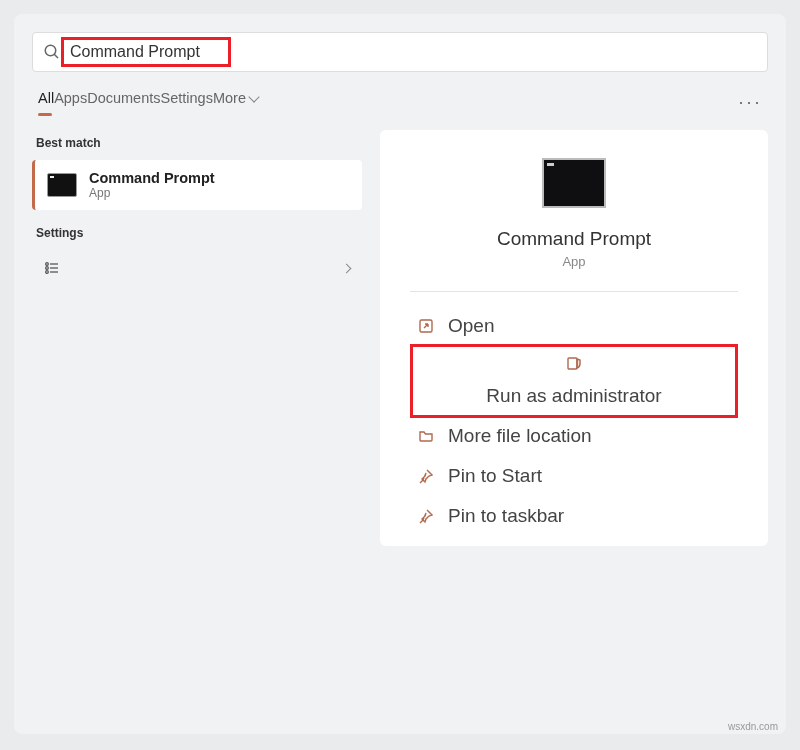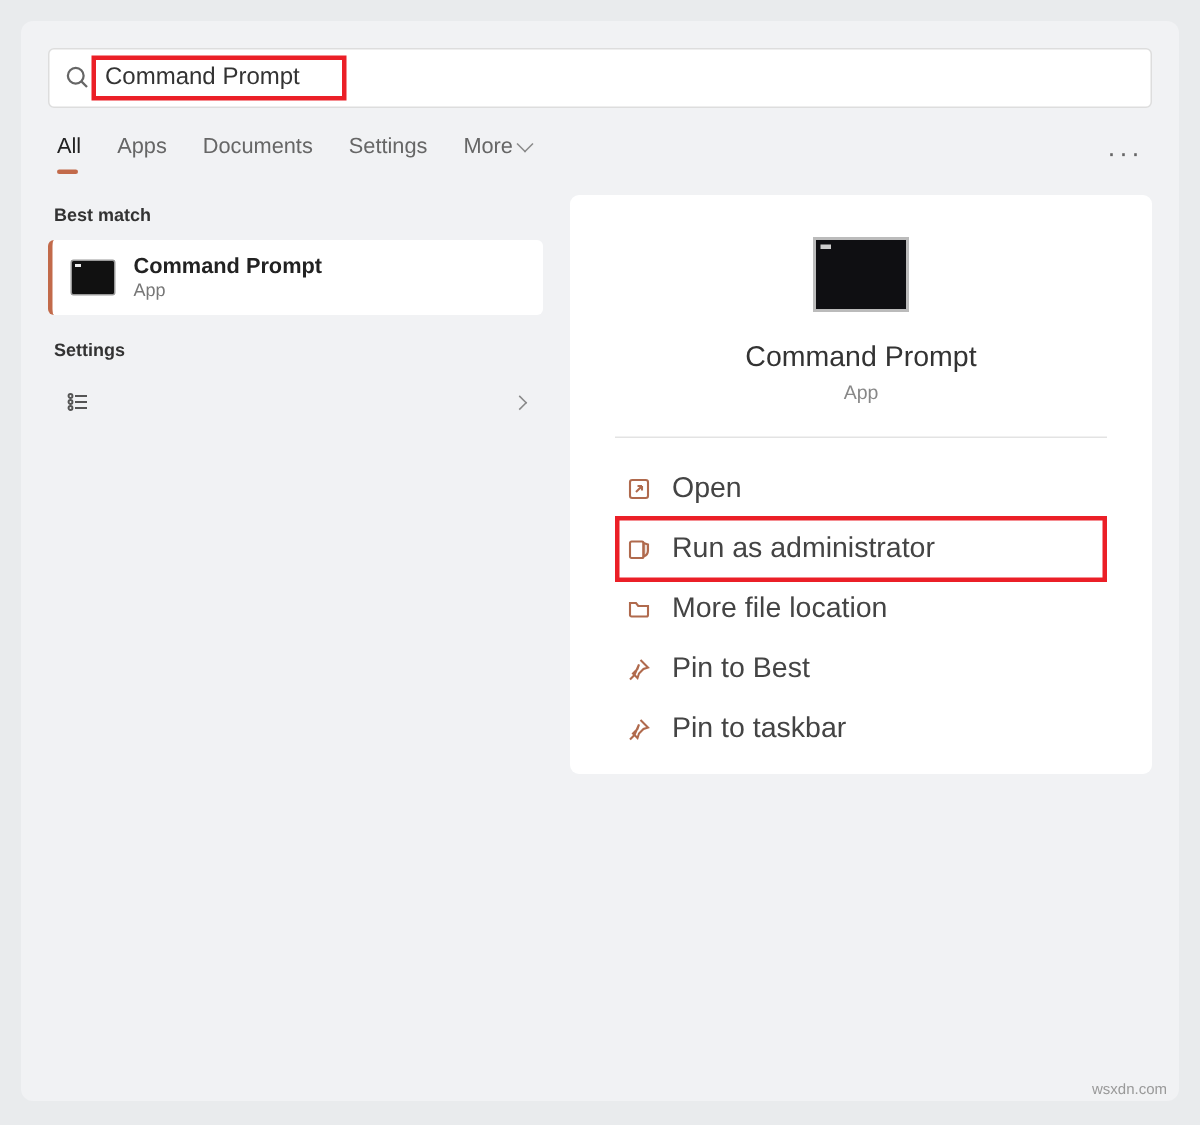--- a/index.html
+++ b/index.html
@@ -2,21 +2,21 @@
 <html><head>
   <meta charset="utf-8">
   <style>
     * { box-sizing: border-box; margin: 0; padding: 0; font-family: "Segoe UI", -apple-system, sans-serif; }
     body { width: 800px; height: 750px; background: #e9ebed; overflow: hidden; }
     .win { margin: 14px 14px 0 14px; background: #f1f2f4; border-radius: 8px; height: 720px; padding: 18px 18px 0 18px; position: relative; }
     .searchbar { background: #fff; border: 1px solid #ddd; border-radius: 4px; height: 40px; display: flex; align-items: center; padding: 0 10px; }
     .searchbar .sicon { width: 18px; height: 18px; color: #666; flex-shrink: 0; }
     .searchbar input { border: none; outline: none; font-size: 16px; color: #333; width: 160px; margin-left: 4px; padding: 3px 2px; }
     .hl-search { border: 3px solid #eb1f27; }
-    .tabs { display: flex; align-items: center; margin: 18px 6px 0 6px; gap: 24px; color: #666; font-size: 14.5px; }
+    .tabs { display: flex; align-items: center; margin: 18px 6px 0 6px; color: #666; font-size: 14.5px; }
     .tab { cursor: pointer; padding-bottom: 8px; position: relative; }
     .tab.active { color: #222; font-weight: 500; }
     .tab.active::after { content:""; position:absolute; left:0; right:0; bottom:-2px; height:3px; background:#c26a4a; border-radius:2px; width: 14px; }
     .more-dots { margin-left: auto; font-size: 18px; color:#666; letter-spacing:2px; cursor:pointer; }
     .chev { display:inline-block; width:8px; height:8px; border-right:1.5px solid #888; border-bottom:1.5px solid #888; transform: rotate(45deg); margin-left:4px; vertical-align:2px; }
     .chev-right { display:inline-block; width:7px; height:7px; border-right:1.5px solid #888; border-top:1.5px solid #888; transform: rotate(45deg); }
     .content { display:flex; margin-top: 16px; gap: 18px; }
     .left { width: 330px; }
     .section-label { font-size: 12px; font-weight:600; color:#333; margin: 6px 0 10px 4px; }
     .result-card { background:#fff; border-radius:4px; display:flex; align-items:center; padding:10px 12px; gap:12px; border-left:3px solid #c26a4a; }
@@ -29,21 +29,21 @@
     .aliases-icon { width:16px; height:16px; }
     .right { flex:1; background:#fff; border-radius:6px; padding: 28px 10px 10px 10px; }
     .big-thumb { width:64px; height:50px; background:#0f0f12; border:2px solid #bbb; margin:0 auto; position:relative; }
     .big-thumb::before { content:""; position:absolute; top:3px; left:3px; width:7px; height:3px; background:#ccc; }
     .r-title { text-align:center; font-size:19px; color:#333; margin-top:20px; }
     .r-sub { text-align:center; font-size:13px; color:#888; margin-top:4px; }
     .r-divider { border-top:1px solid #e3e3e3; margin: 22px 20px 14px 20px; }
     .actions { padding: 0 22px; }
     .action { display:flex; align-items:center; gap:14px; padding:9px 6px; font-size:19px; color:#444; cursor:pointer; position:relative; }
     .action .aicon { width:16px; height:16px; color:#b06a4d; flex-shrink:0; }
-    .action.hl { outline:3px solid #eb1f27; outline-offset:-1px; }
+    .action.hl { outline:3px solid #eb1f27; outline-offset:-1px;flex-direction:column; }
     .watermark { position:absolute; bottom:2px; right:8px; font-size:10px; color:#999; }
   </style>
 </head>
 <body>
 
 <div class="win">
 
   <div class="searchbar">
     <svg class="sicon" viewBox="0 0 24 24" fill="none" stroke="currentColor" stroke-width="2">
         <circle cx="10" cy="10" r="7"></circle>
@@ -116,21 +116,21 @@
           <svg class="aicon" viewBox="0 0 16 16" fill="none" stroke="currentColor" stroke-width="1.4">
               <path d="M2 4 H6 L7.5 6 H14 V12 A1 1 0 0 1 13 13 H3 A1 1 0 0 1 2 12 Z"></path>
             </svg>
           <span>More file location</span>
         </div>
 
         <div class="action">
           <svg class="aicon" viewBox="0 0 16 16" fill="none" stroke="currentColor" stroke-width="1.4">
               <path d="M9 2 L14 7 L11 8 L8 11 L7 14 L5 12 L2 15 M5 12 L4 11 L7 8 L8 5 Z"></path>
             </svg>
-          <span>Pin to Best</span>
+          <span>Pin to Start</span>
         </div>
 
         <div class="action">
           <svg class="aicon" viewBox="0 0 16 16" fill="none" stroke="currentColor" stroke-width="1.4">
               <path d="M9 2 L14 7 L11 8 L8 11 L7 14 L5 12 L2 15 M5 12 L4 11 L7 8 L8 5 Z"></path>
             </svg>
           <span>Pin to taskbar</span>
         </div>
 
       </div>

